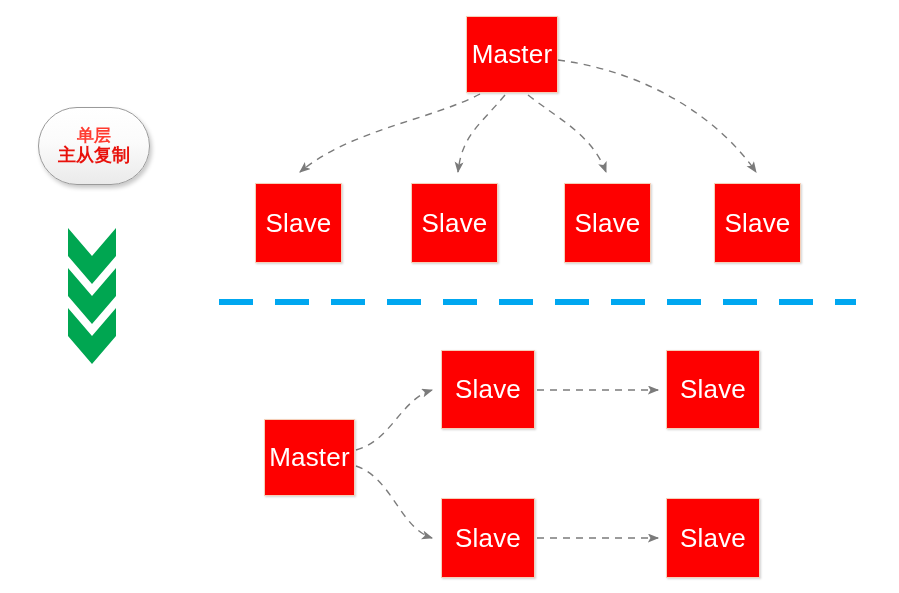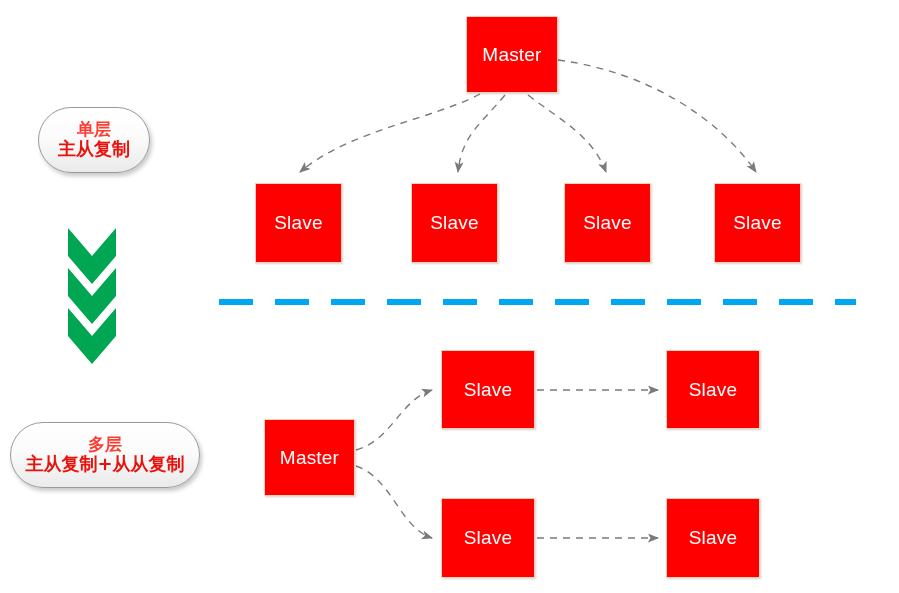--- a/index.html
+++ b/index.html
@@ -8,21 +8,21 @@
 
   svg.edges{position:absolute;left:0;top:0;width:899px;height:593px;pointer-events:none;}
 
   .node{
     position:absolute;
     background:#fe0000;
     border:1px solid #f6cfb8;
     box-sizing:border-box;
     display:flex;align-items:center;justify-content:center;
     color:#ffffff;
-    font-size:19px;
+    font-size:26px;
     font-family:"Liberation Sans","DejaVu Sans",sans-serif;
     letter-spacing:.2px;
     box-shadow:1px 1px 2px rgba(0,0,0,.18);
   }
 
   .badge{
     position:absolute;
     box-sizing:border-box;
     border:1px solid #9a9a9a;
     border-radius:40px;
@@ -90,29 +90,25 @@
   <div class="node" style="left:666px;top:350px;width:94px;height:79px;">
     <span>Slave</span>
   </div>
   <div class="node" style="left:441px;top:498px;width:94px;height:80px;">
     <span>Slave</span>
   </div>
   <div class="node" style="left:666px;top:498px;width:94px;height:80px;">
     <span>Slave</span>
   </div>
 
-  <div class="badge" style="left:38px;top:107px;width:112px;height:66px;">
+  <div class="badge" style="left:38px;top:107px;width:112px;height:78px;">
     <span class="l1">单层</span>
     <span class="l2">主从复制</span>
   </div>
 
-  <div class="badge" style="left:10px;top:422px;width:190px;height:66px;">
-    <span class="l1">多层</span>
-    <span class="l2">主从复制+从从复制</span>
-  </div>
 
   <svg class="chev" style="left:63px;top:226px;width:58px;height:140px;" viewBox="0 0 58 140">
     <g fill="#00a651">
       <path d="M5,2 L29,30 L53,2 L53,30 L29,58 L5,30 Z"></path>
       <path d="M5,42 L29,70 L53,42 L53,70 L29,98 L5,70 Z"></path>
       <path d="M5,82 L29,110 L53,82 L53,110 L29,138 L5,110 Z"></path>
     </g>
   </svg>
 
   <svg class="divider" style="left:215px;top:294px;width:650px;height:16px;" viewBox="0 0 650 16">

